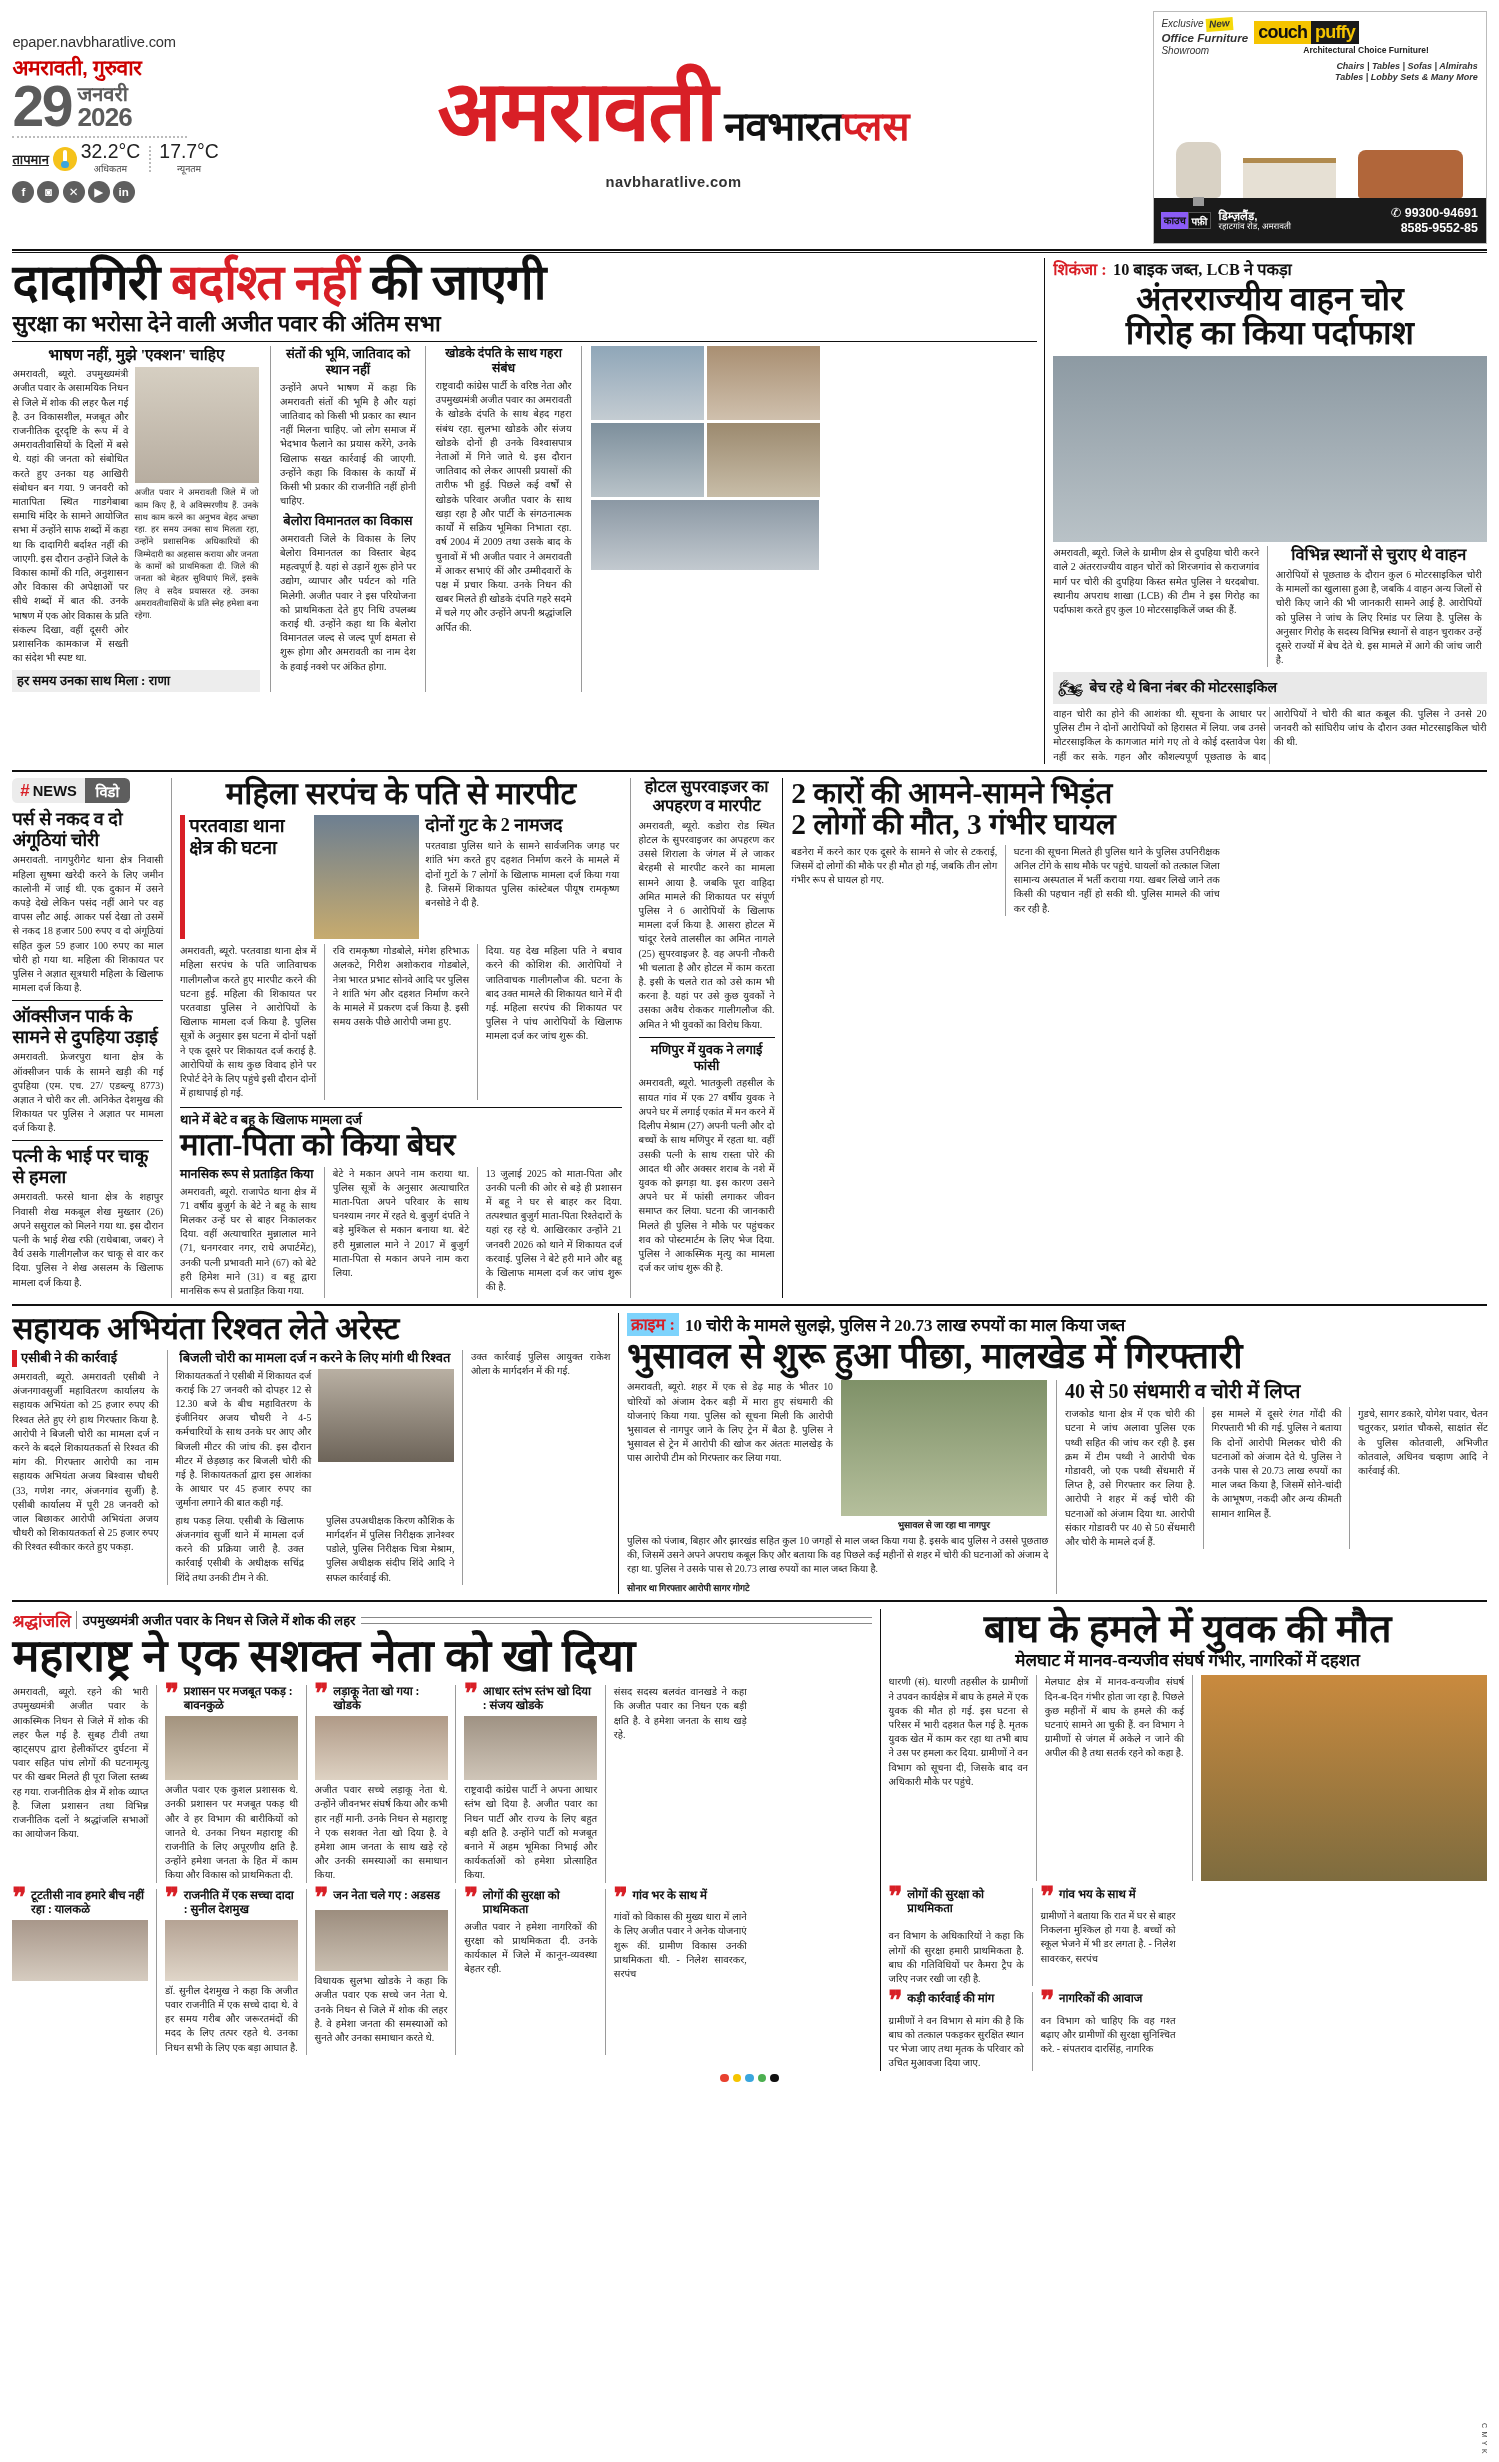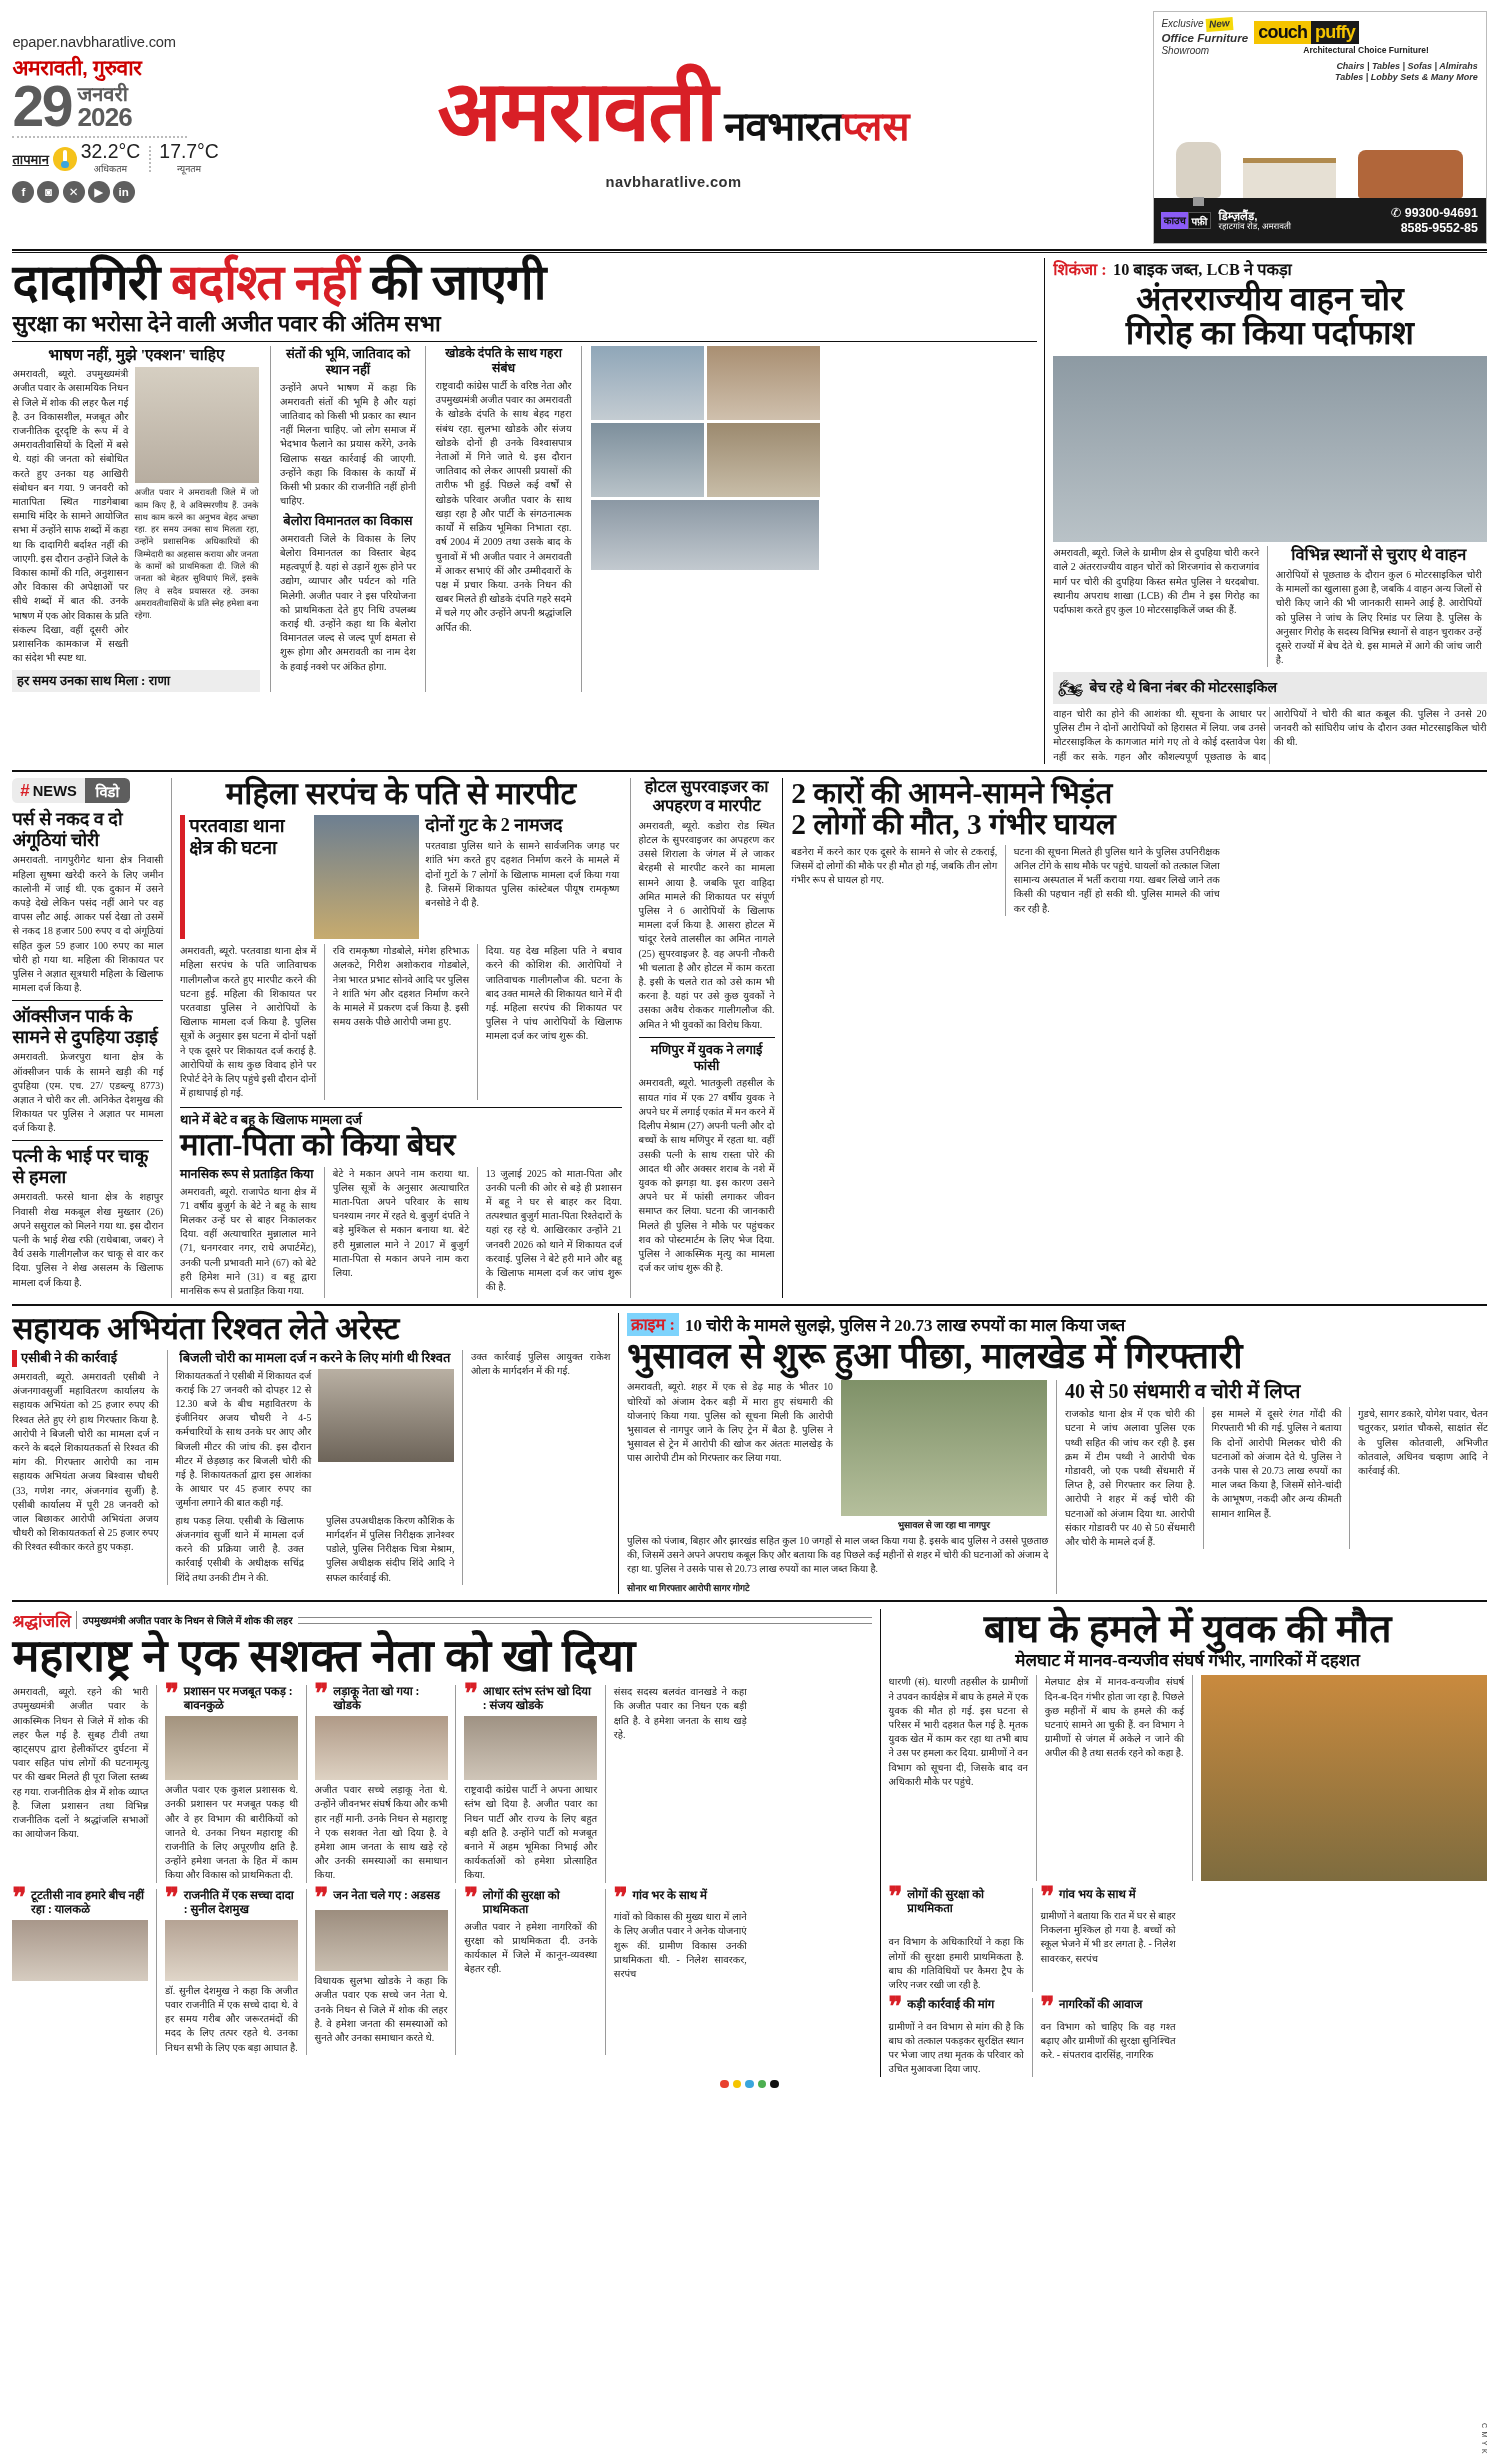--- a/index.html
+++ b/index.html
@@ -440,21 +440,21 @@
   </div>
 
   <div class="rule-thick" style="margin-top:6.2px"></div>
 
   <div class="cols" style="margin-top:6.2px">
 
     <div class="col" style="width:861px">
       <div class="sec-head">
         <span class="sec-tag">श्रद्धांजलि</span>
         <span style="border-left:1.6px solid #888;height:18.6px"></span>
-        <span style="font-size:10px;font-weight:700;font-family:'Liberation Serif',serif">उपमुख्यमंत्री अजीत पवार के निधन से जिले में शोक की लहर</span>
+        <span style="font-size:13px;font-weight:700;font-family:'Liberation Serif',serif">उपमुख्यमंत्री अजीत पवार के निधन से जिले में शोक की लहर</span>
         <span class="hr-lines"></span>
       </div>
       <h2 class="hl" style="font-size:45px;margin-top:1.6px">महाराष्ट्र ने एक सशक्त नेता को खो दिया</h2>
 
       <div class="cols" style="gap:7.8px;margin-top:4.7px">
         <p class="body" style="width:136px">अमरावती, ब्यूरो. रहने की भारी उपमुख्यमंत्री अजीत पवार के आकस्मिक निधन से जिले में शोक की लहर फैल गई है. सुबह टीवी तथा व्हाट्सएप द्वारा हेलीकॉप्टर दुर्घटना में पवार सहित पांच लोगों की घटनामृत्यु पर की खबर मिलते ही पूरा जिला स्तब्ध रह गया. राजनीतिक क्षेत्र में शोक व्याप्त है. जिला प्रशासन तथा विभिन्न राजनीतिक दलों ने श्रद्धांजलि सभाओं का आयोजन किया.</p>
         <div class="vdiv"></div>
         <div style="width:133px">
           <div class="quoteblk">
               <span class="qmark">❞</span>
@@ -547,21 +547,21 @@
       </div>
 
       <div class="cols" style="gap:7.8px;margin-top:6.2px">
         <div style="width:287px">
           <div class="cols" style="gap:7.8px">
             <div style="width:140px">
               <div class="quoteblk">
                   <span class="qmark">❞</span>
                 <h4 class="mhl" style="font-size:11.6px">लोगों की सुरक्षा को प्राथमिकता</h4>
                 </div>
-              <p class="body" style="margin-top:20px">वन विभाग के अधिकारियों ने कहा कि लोगों की सुरक्षा हमारी प्राथमिकता है. बाघ की गतिविधियों पर कैमरा ट्रैप के जरिए नजर रखी जा रही है.</p>
+              <p class="body" style="margin-top:14px">वन विभाग के अधिकारियों ने कहा कि लोगों की सुरक्षा हमारी प्राथमिकता है. बाघ की गतिविधियों पर कैमरा ट्रैप के जरिए नजर रखी जा रही है.</p>
             </div>
             <div class="vdiv"></div>
             <div style="width:140px">
               <div class="quoteblk">
                   <span class="qmark">❞</span>
                 <h4 class="mhl" style="font-size:11.6px">गांव भय के साथ में</h4>
                 </div>
               <p class="body" style="margin-top:3.1px">ग्रामीणों ने बताया कि रात में घर से बाहर निकलना मुश्किल हो गया है. बच्चों को स्कूल भेजने में भी डर लगता है.
 - निलेश सावरकर, सरपंच</p>
             </div>

